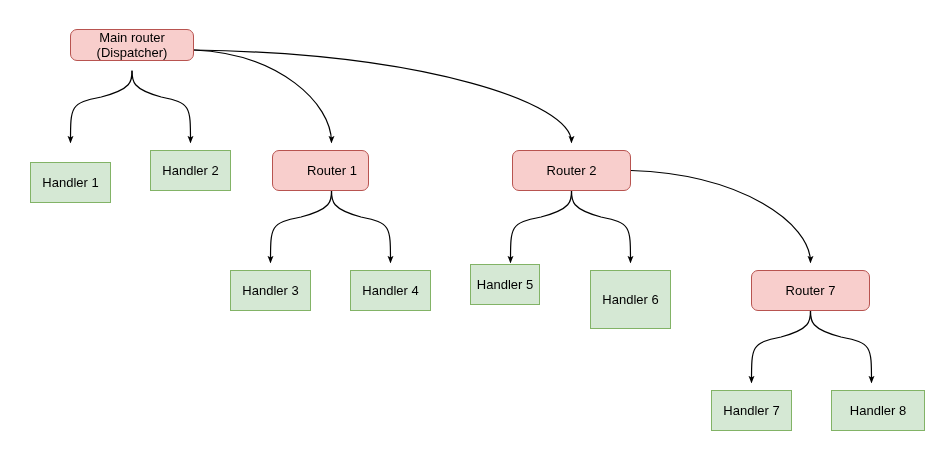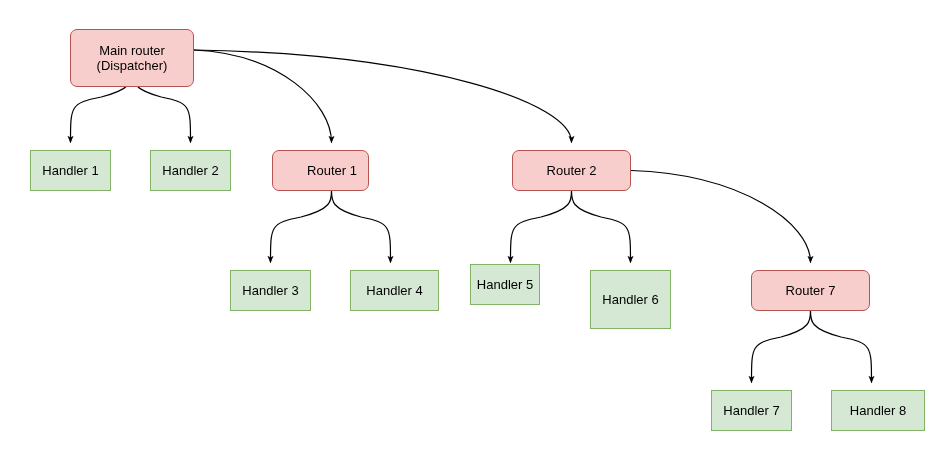--- a/index.html
+++ b/index.html
@@ -75,27 +75,27 @@
       <path d="M 194 50 C 428.05 53.68, 571.5 103.36, 571.5 142" fill="none" stroke="#000000" stroke-width="1.2" stroke-linecap="round" marker-end="url(#arrowhead)"></path>
       <path d="M 331.5 191 C 331.5 201, 331.5 209, 301 217 C 270.5 223, 270.5 226, 270.5 262" fill="none" stroke="#000000" stroke-width="1.2" stroke-linecap="round" marker-end="url(#arrowhead)"></path>
       <path d="M 331.5 191 C 331.5 201, 331.5 209, 361 217 C 390.5 223, 390.5 226, 390.5 262" fill="none" stroke="#000000" stroke-width="1.2" stroke-linecap="round" marker-end="url(#arrowhead)"></path>
       <path d="M 571.5 191 C 571.5 201, 571.5 209, 541 217 C 510.5 223, 510.5 226, 510.5 262" fill="none" stroke="#000000" stroke-width="1.2" stroke-linecap="round" marker-end="url(#arrowhead)"></path>
       <path d="M 571.5 191 C 571.5 201, 571.5 209, 601 217 C 630.5 223, 630.5 226, 630.5 262" fill="none" stroke="#000000" stroke-width="1.2" stroke-linecap="round" marker-end="url(#arrowhead)"></path>
       <path d="M 631 170.5 C 742.29 174.16, 810.5 223.57, 810.5 262" fill="none" stroke="#000000" stroke-width="1.2" stroke-linecap="round" marker-end="url(#arrowhead)"></path>
       <path d="M 810.5 311 C 810.5 321, 810.5 329, 781 337 C 751.5 343, 751.5 346, 751.5 382" fill="none" stroke="#000000" stroke-width="1.2" stroke-linecap="round" marker-end="url(#arrowhead)"></path>
       <path d="M 810.5 311 C 810.5 321, 810.5 329, 841 337 C 871.5 343, 871.5 346, 871.5 382" fill="none" stroke="#000000" stroke-width="1.2" stroke-linecap="round" marker-end="url(#arrowhead)"></path>
     </svg>
   <div id="node-layer">
-      <div class="node router" style="left: 70px; top: 29px; width: 124px; height: 58px;"><span class="node-label">Main router
+      <div class="node router" style="left: 70px; top: 29px; width: 124px; height: 32px;"><span class="node-label">Main router
 (Dispatcher)</span></div>
-      <div class="node handler" style="left: 30px; top: 150px; width: 81px; height: 41px;"><span class="node-label">Handler 1</span></div>
+      <div class="node handler" style="left: 30px; top: 162px; width: 81px; height: 41px;"><span class="node-label">Handler 1</span></div>
       <div class="node handler" style="left: 150px; top: 150px; width: 81px; height: 41px;"><span class="node-label">Handler 2</span></div>
       <div class="node router" style="left: 272px; top: 150px; width: 97px; height: 41px; padding-left: 23px;"><span class="node-label">Router 1</span></div>
       <div class="node router" style="left: 512px; top: 150px; width: 119px; height: 41px;"><span class="node-label">Router 2</span></div>
       <div class="node handler" style="left: 230px; top: 270px; width: 81px; height: 41px;"><span class="node-label">Handler 3</span></div>
-      <div class="node handler" style="left: 350px; top: 270px; width: 89px; height: 41px;"><span class="node-label">Handler 4</span></div>
+      <div class="node handler" style="left: 350px; top: 270px; width: 81px; height: 41px;"><span class="node-label">Handler 4</span></div>
       <div class="node handler" style="left: 470px; top: 264px; width: 70px; height: 41px; align-items: center;"><span class="node-label">Handler 5</span></div>
       <div class="node handler" style="left: 590px; top: 270px; width: 81px; height: 59px;"><span class="node-label">Handler 6</span></div>
       <div class="node router" style="left: 751px; top: 270px; width: 119px; height: 41px;"><span class="node-label">Router 7</span></div>
       <div class="node handler" style="left: 711px; top: 390px; width: 81px; height: 41px; text-align: center;"><span class="node-label">Handler 7</span></div>
       <div class="node handler" style="left: 831px; top: 390px; width: 94px; height: 41px;"><span class="node-label">Handler 8</span></div>
     </div>
 </div>
 
 </body></html>

